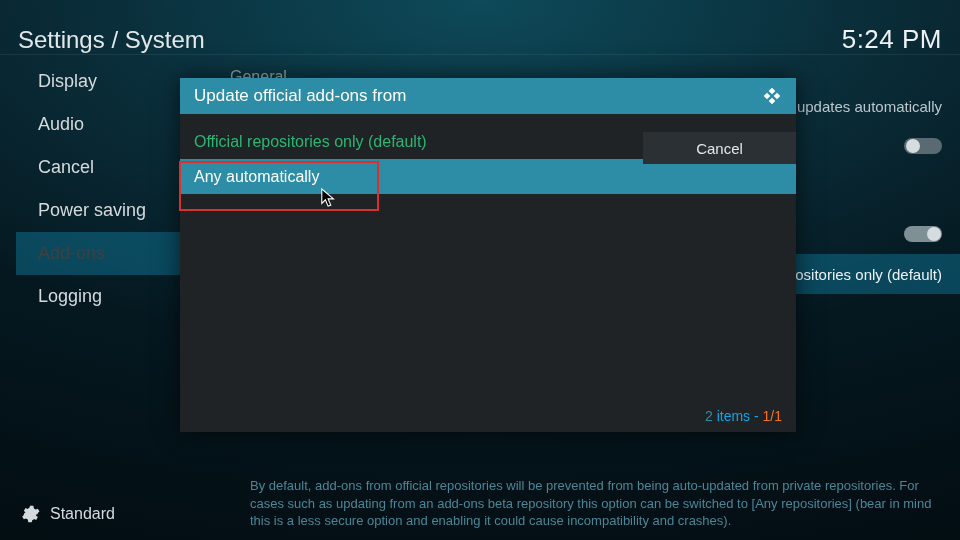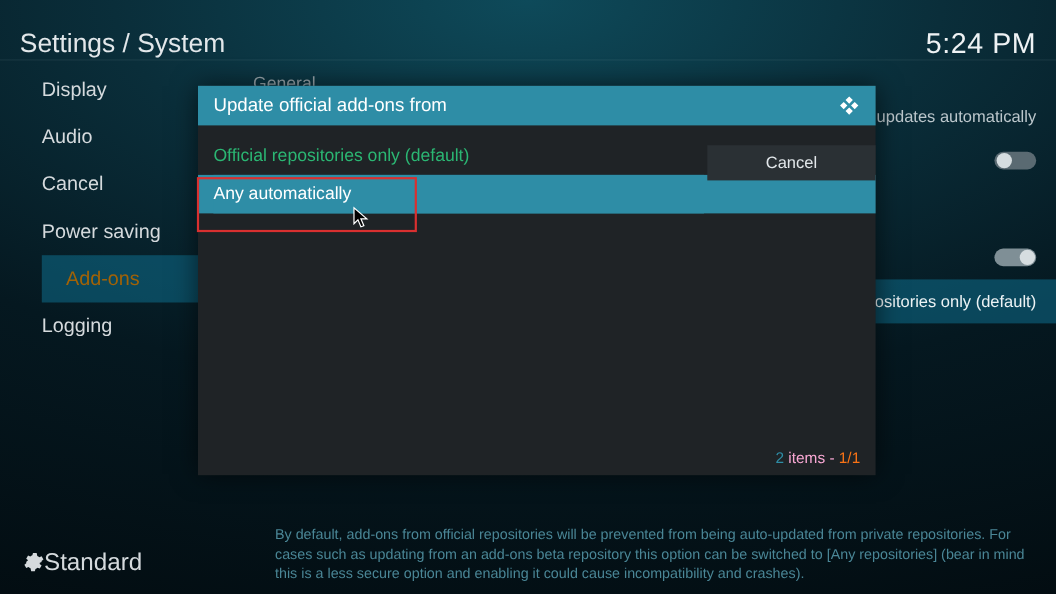--- a/index.html
+++ b/index.html
@@ -8,22 +8,22 @@
     background: radial-gradient(ellipse 140% 120% at 50% 0%, #0e4a5a 0%, #0a2e3a 28%, #051820 55%, #020a0e 100%);
     color: #d8dde0;
     position: relative;
   }
   .header { position: absolute; top: 24px; left: 0; right: 0; height: 38px; }
   .breadcrumb { position: absolute; left: 18px; top: 2px; font-size: 24px; color: #e2e7ea; }
   .clock { position: absolute; right: 18px; top: 0; font-size: 26px; color: #eef2f4; letter-spacing: 0.5px;}
   .hr { position: absolute; top: 54px; left: 0; right: 0; height: 1px; background: rgba(180,200,210,0.1);}
   .sidebar { position: absolute; top: 60px; left: 16px; width: 230px; }
   .side-item { height: 43px; line-height: 43px; padding-left: 22px; font-size: 18px; color: #d5dadd; cursor: pointer; }
-  .side-item.selected { background: rgba(15,110,140,0.55); color: #a16207; margin-left: 22px;}
-  .level { position: absolute; bottom: 16px; left: 20px; display: flex; align-items: center; color: #d5dadd; font-size: 22px;}
+  .side-item.selected { background: rgba(15,110,140,0.55); color: #404040;}
+  .level { position: absolute; bottom: 16px; left: 20px; display: flex; align-items: center; gap: 10px; color: #d5dadd; font-size: 16px;}
   .gear { width: 20px; height: 20px; fill: #d5dadd; }
   .content { position: absolute; top: 60px; left: 230px; right: 0; bottom: 0; }
   .section-title { text-align: left; font-size: 16px; color: #9aa8ae; margin-top: 8px;}
   .row { display: flex; align-items: center; justify-content: space-between; height: 40px; padding: 0 18px 0 24px; font-size: 16px; }
   .row.selected { background: rgba(15,110,140,0.55); }
   .row .label { color: #d8dde0; }
   .row.selected .label, .row.selected .value { color: #edf3f5; }
   .row .value { color: #bcc7cc; font-size: 15px; }
   .toggle { width: 38px; height: 16px; border-radius: 9px; background: #5a6a72; position: relative; }
   .toggle .knob { position: absolute; top: 1px; width: 14px; height: 14px; border-radius: 50%; background: #d6dde0;}
@@ -40,21 +40,21 @@
   .opt { height: 35px; line-height: 35px; padding-left: 14px; font-size: 16px; color: #d5dadd; cursor: pointer; position: relative;}
   .opt.current { color: #2bb673; }
   .opt.highlight { background: #2e8da6; color: #fff; }
   .opt-inner { width: 446px; height: 100%; }
   .opt.highlight .opt-inner { background: #2e8da6; }
   .redbox { position: absolute; border: 2px solid #d93030; pointer-events:none; left:179px; top:161px; width:200px; height:50px;}
   .cursor { position: absolute; width: 18px; height: 22px; pointer-events: none; left: 320px; top: 187px;}
   .cursor svg { width: 100%; height: 100%; }
   .dlg-footer { position: absolute; bottom: 8px; right: 14px; font-size: 14px; }
   .dlg-footer .count { color: #2e8da6; }
-  .dlg-footer .sep   { color: #f9a8d4; }
+  .dlg-footer .sep   { color: #0ea5e9; }
   .dlg-footer .page  { color: #f97316; }
   .cancel-btn { position: absolute; left: 643px; top: 132px; width: 153px; height: 32px; background: #2a3034; color: #e2e7ea; display: flex; align-items: center; justify-content: center; font-size: 15px; cursor: pointer;}
 </style>
 </head>
 <body>
 
 <div class="header">
   <div class="breadcrumb">Settings / System</div>
   <div class="clock">5:24 PM</div>
 </div>

